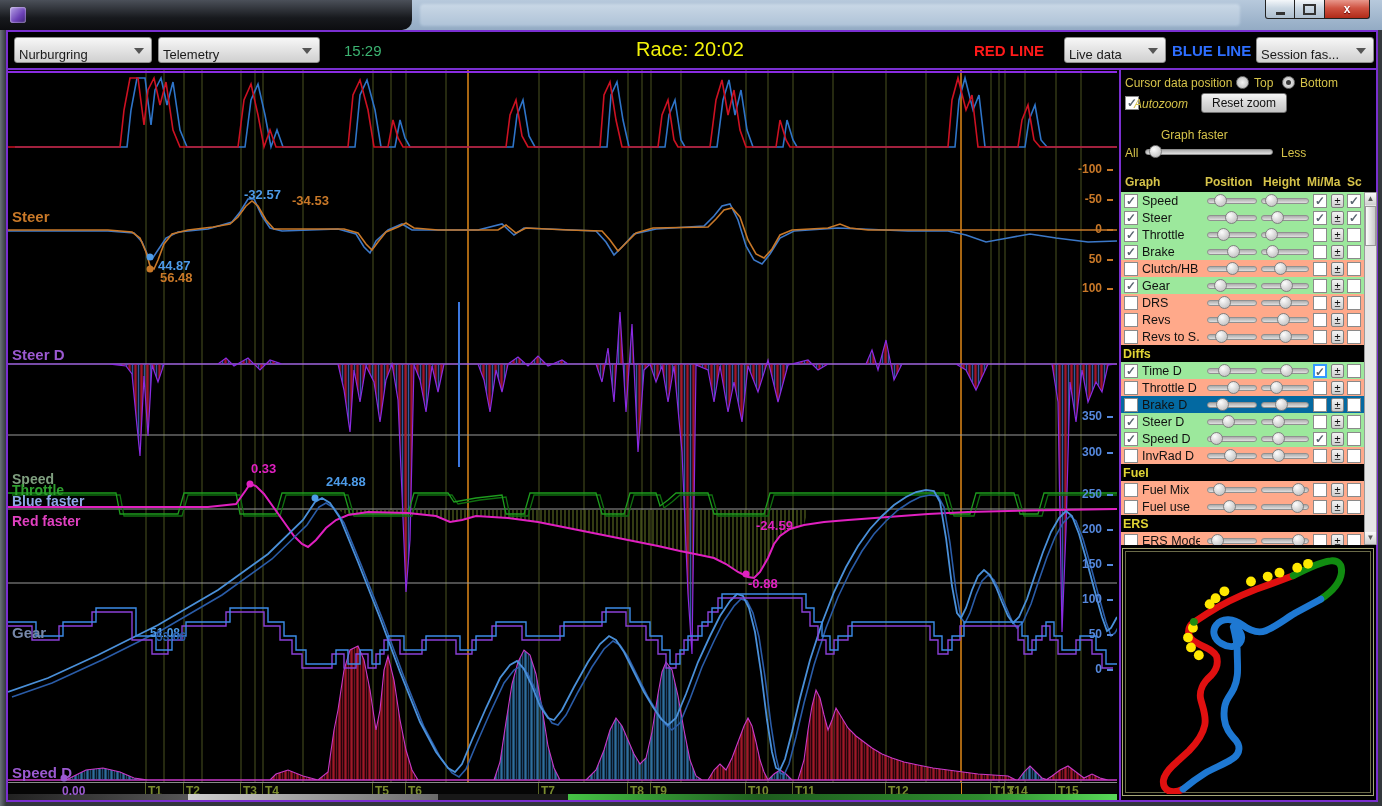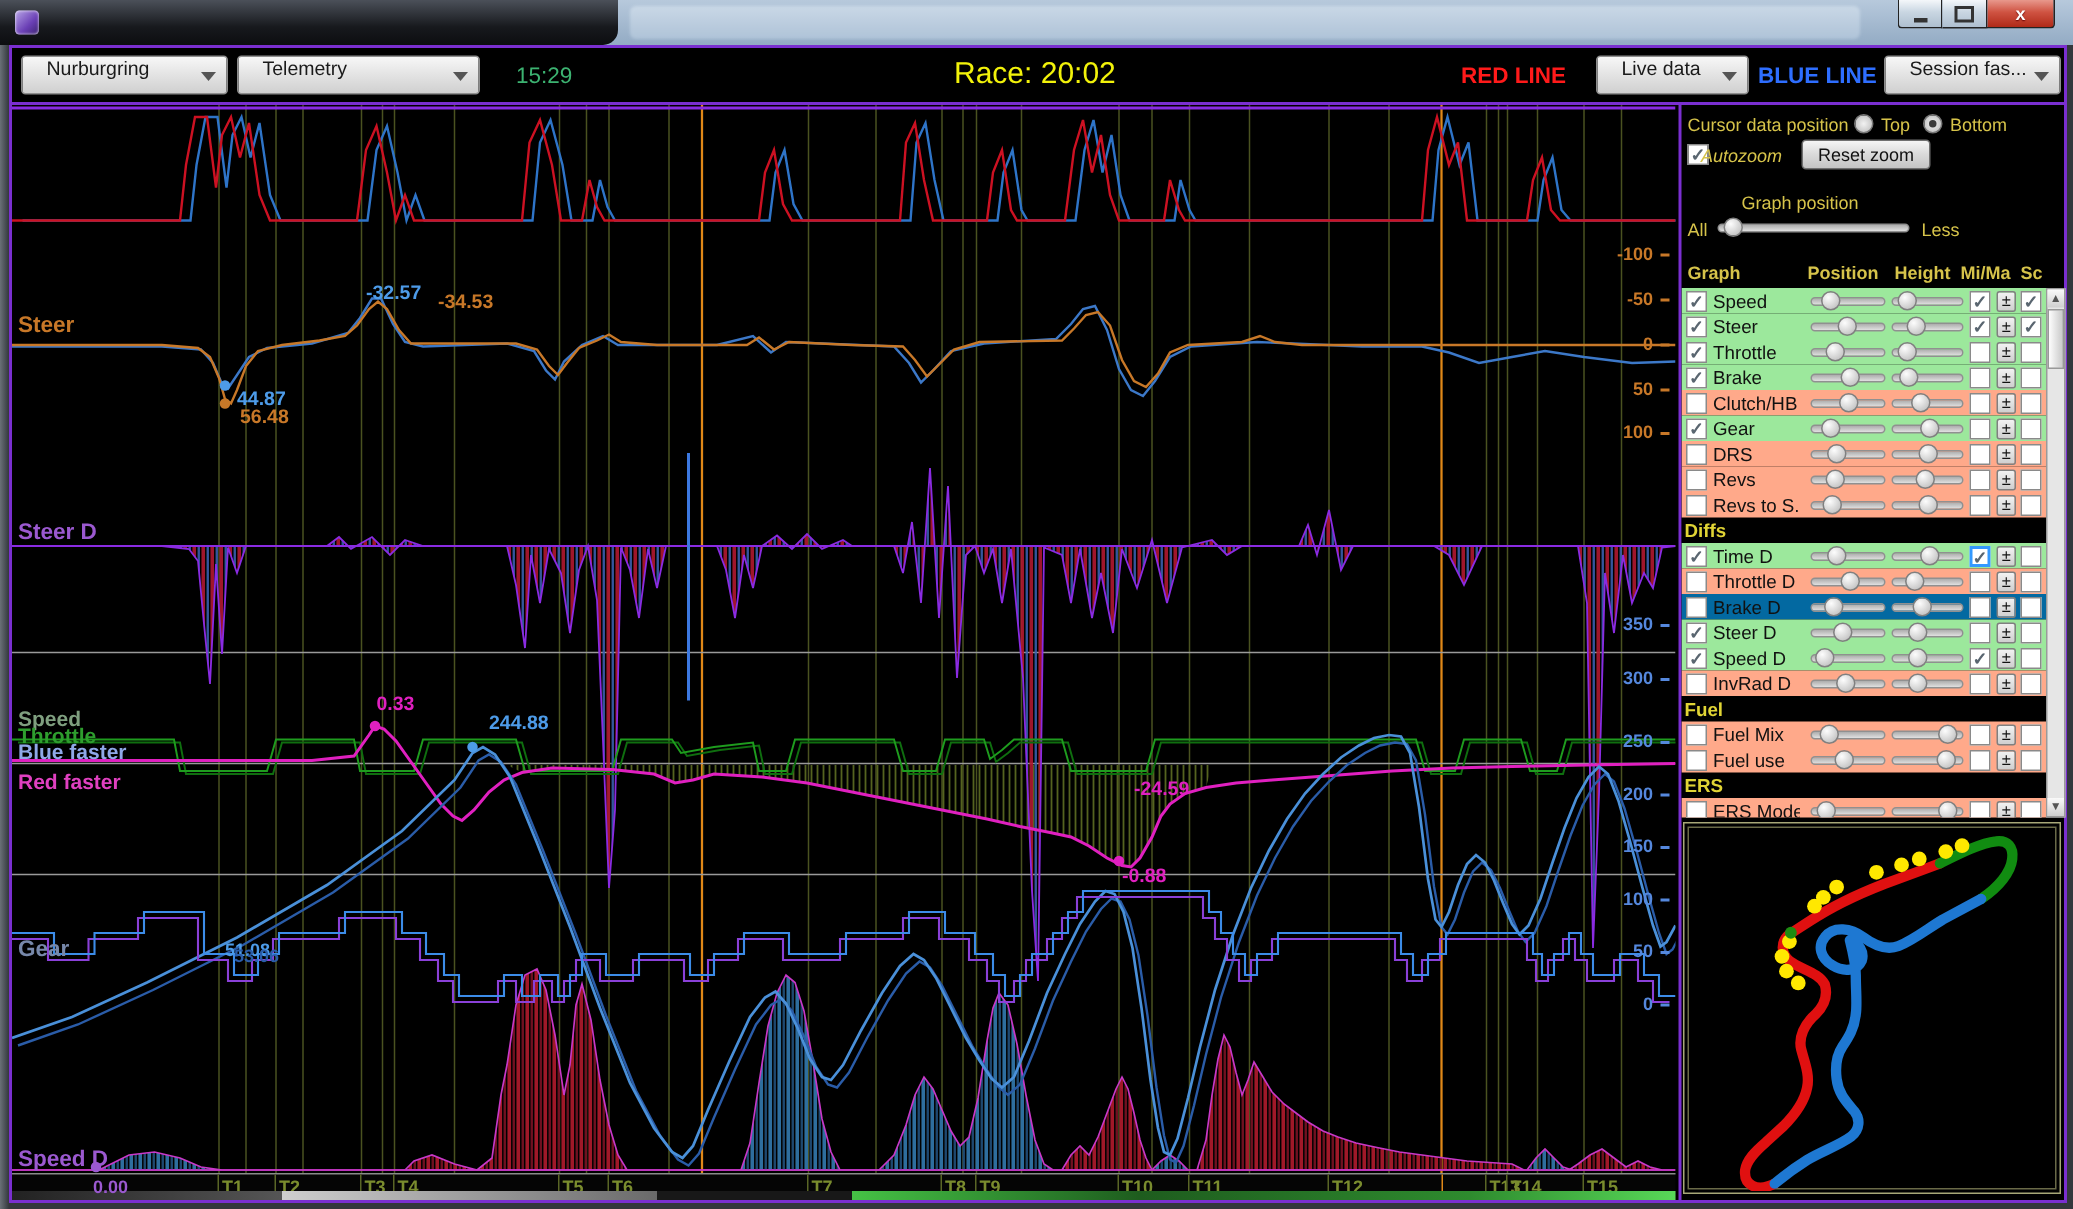--- a/index.html
+++ b/index.html
@@ -30,21 +30,21 @@
   .glyph-x{color:#fff;font-weight:bold;font-size:12px;text-shadow:0 1px 1px #600;}
   .frame{position:absolute;left:0;top:30px;right:0;bottom:0;
     background:linear-gradient(90deg,#6a7077,#33373c 6px,#33373c);}
   
   .client{position:absolute;left:6px;top:30px;right:4px;bottom:4px;
     border:2px solid #7a2fd0;background:#000;}
   .toolbar{position:absolute;left:0;top:0;width:100%;height:36px;
     border-bottom:2px solid #7a2fd0;background:#000;}
   .combo{position:absolute;height:26px;box-sizing:border-box;border:1px solid #8e8e8e;border-radius:3px;
     background:linear-gradient(#f7f7f7,#e5e5e5 45%,#d0d0d0);color:#1a1a1a;font-size:13px;
-    display:flex;align-items:flex-start;padding-left:16px;cursor:default;}
+    display:flex;align-items:flex-end;padding-left:4px;cursor:default;}
   .combo .arrow{position:absolute;right:7px;top:10px;width:0;height:0;
     border-left:5px solid transparent;border-right:5px solid transparent;border-top:6px solid #555;}
   .tb-time{position:absolute;color:#3cb371;font-size:15px;}
   .tb-race{position:absolute;color:#f2f20a;font-size:20px;}
   .tb-red{position:absolute;color:#ff1a1a;font-size:15px;font-weight:bold;}
   .tb-blue{position:absolute;color:#2e6eff;font-size:15px;font-weight:bold;}
   
   .chartcol{position:absolute;left:0;top:38px;width:1109px;height:730px;background:#000;}
   .overlay{position:absolute;left:0;top:0;width:1109px;height:730px;pointer-events:none;}
   .clabel{position:absolute;font-weight:bold;white-space:nowrap;}
@@ -309,21 +309,21 @@
     <div class="plabel" style="left:4px;top:6px;">Cursor data position</div>
     <div class="radio" style="left:115px;top:6px;"></div>
     <div class="plabel" style="left:133px;top:6px;">Top</div>
     <div class="radio sel" style="left:161px;top:6px;"></div>
     <div class="plabel" style="left:179px;top:6px;">Bottom</div>
 
     <div class="cb" style="position:absolute;left:4px;top:26px;">✓</div>
     <div class="plabel" style="left:13px;top:27px;font-style:italic;">Autozoom</div>
     <div class="btn" style="left:80px;top:23px;width:86px;height:20px;">Reset zoom</div>
 
-    <div class="plabel" style="left:40px;top:58px;">Graph position</div>
+    <div class="plabel" style="left:40px;top:58px;">Graph faster</div>
     <div class="plabel" style="left:4px;top:76px;">All</div>
     <div class="slider" style="position:absolute;left:24px;top:74px;width:128px;">
       <div class="track"></div>
       <div class="thumb" style="left:4px;"></div>
     </div>
     <div class="plabel" style="left:160px;top:76px;">Less</div>
 
     <div class="hdr" style="left:4px;top:105px;">Graph</div>
     <div class="hdr" style="left:84px;top:105px;">Position</div>
     <div class="hdr" style="left:142px;top:105px;">Height</div>

